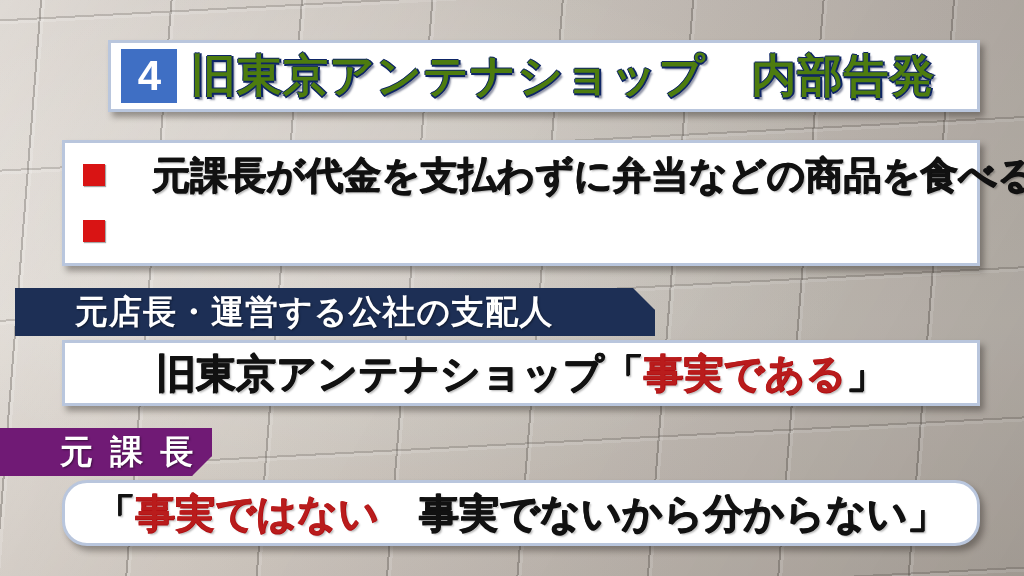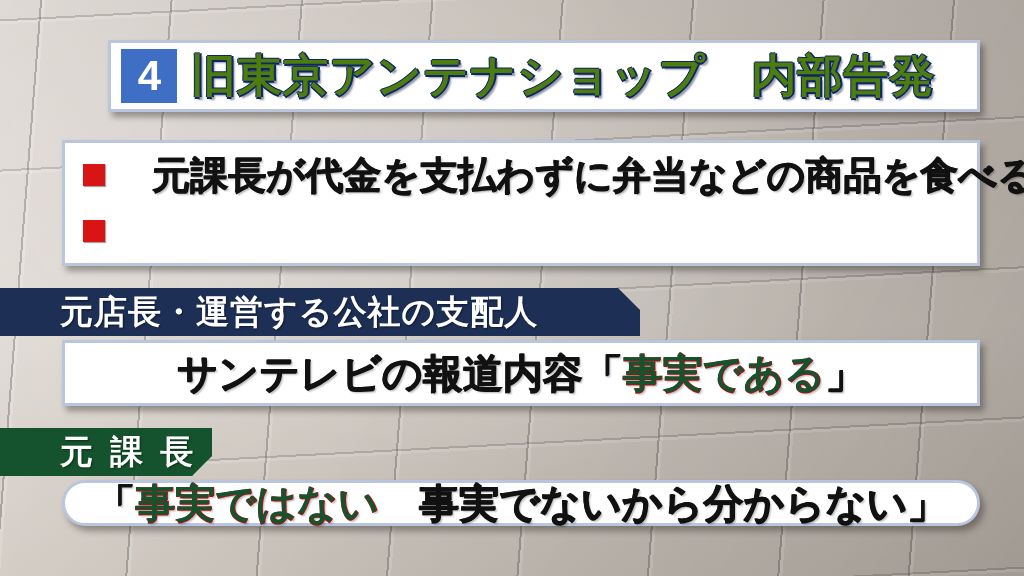--- a/index.html
+++ b/index.html
@@ -136,57 +136,57 @@
     position:absolute;
     display:flex;
     align-items:center;
     color:#ffffff;
     font-family:"Liberation Sans", sans-serif;
     font-weight:bold;
     box-shadow:4px 4px 5px rgba(40,35,30,.45);
     text-shadow:1px 1px 2px rgba(0,0,0,.45);
   }
   #speaker-1 {
-    left:0px; top:288px; width:640px; height:48px;
+    left:15px; top:288px; width:640px; height:48px;
     background:#1d2f55;
     padding-left:60px;
     font-size:33px;
     letter-spacing:1px;
     clip-path:polygon(0 0, calc(100% - 22px) 0, 100% 22px, 100% 100%, 0 100%);
   }
   #speaker-2 {
     left:0px; top:428px; width:212px; height:48px;
-    background:#14532d;
+    background:#701a75;
     padding-left:60px;
     font-size:33px;
     letter-spacing:4px;
     clip-path:polygon(0 0, 100% 0, 100% calc(100% - 20px), calc(100% - 20px) 100%, 0 100%);
   }
 
   
   #quote-panel-1 {
     left:62px; top:340px; width:918px; height:66px;
     justify-content:center;
   }
   #quote-panel-2 {
-    left:62px; top:480px; width:918px; height:46px;
+    left:62px; top:480px; width:918px; height:66px;
     justify-content:center;
     border-radius:25px;
   }
   .quote-line {
     font-family:"Liberation Sans", sans-serif;
     font-weight:bold;
     font-size:40px;
     letter-spacing:0px;
     white-space:nowrap;
     color:#111111;
     text-shadow:1px 0 0 #111, 0 1px 0 #111, 2px 2px 2px rgba(0,0,0,.28);
   }
   .hl-red {
-    color:#14532d;
+    color:#b91c1c;
     text-shadow:1px 0 0 #b10e12, 0 1px 0 #b10e12, 2px 2px 2px rgba(0,0,0,.28);
   }
 </style>
 </head>
 <body>
 
 <div id="stage">
 
   <div class="wall"></div>
   <div class="seams-v"></div>
@@ -205,21 +205,21 @@
     </div>
     <div class="bullet-row">
       <span class="bullet-mark"></span>
     </div>
   </div>
 
   <div class="speaker-bar" id="speaker-1">元店長・運営する公社の支配人</div>
 
   <div class="panel" id="quote-panel-1">
     <div class="quote-line">
-      <span>サンテレビの報道内容「</span><span class="hl-red">事実である</span><span>」</span>
+      <span>旧東京アンテナショップ「</span><span class="hl-red">事実である</span><span>」</span>
     </div>
   </div>
 
   <div class="speaker-bar" id="speaker-2">元 課 長</div>
 
   <div class="panel" id="quote-panel-2">
     <div class="quote-line">
       <span>「</span><span class="hl-red">事実ではない</span><span>　事実でないから分からない」</span>
     </div>
   </div>

